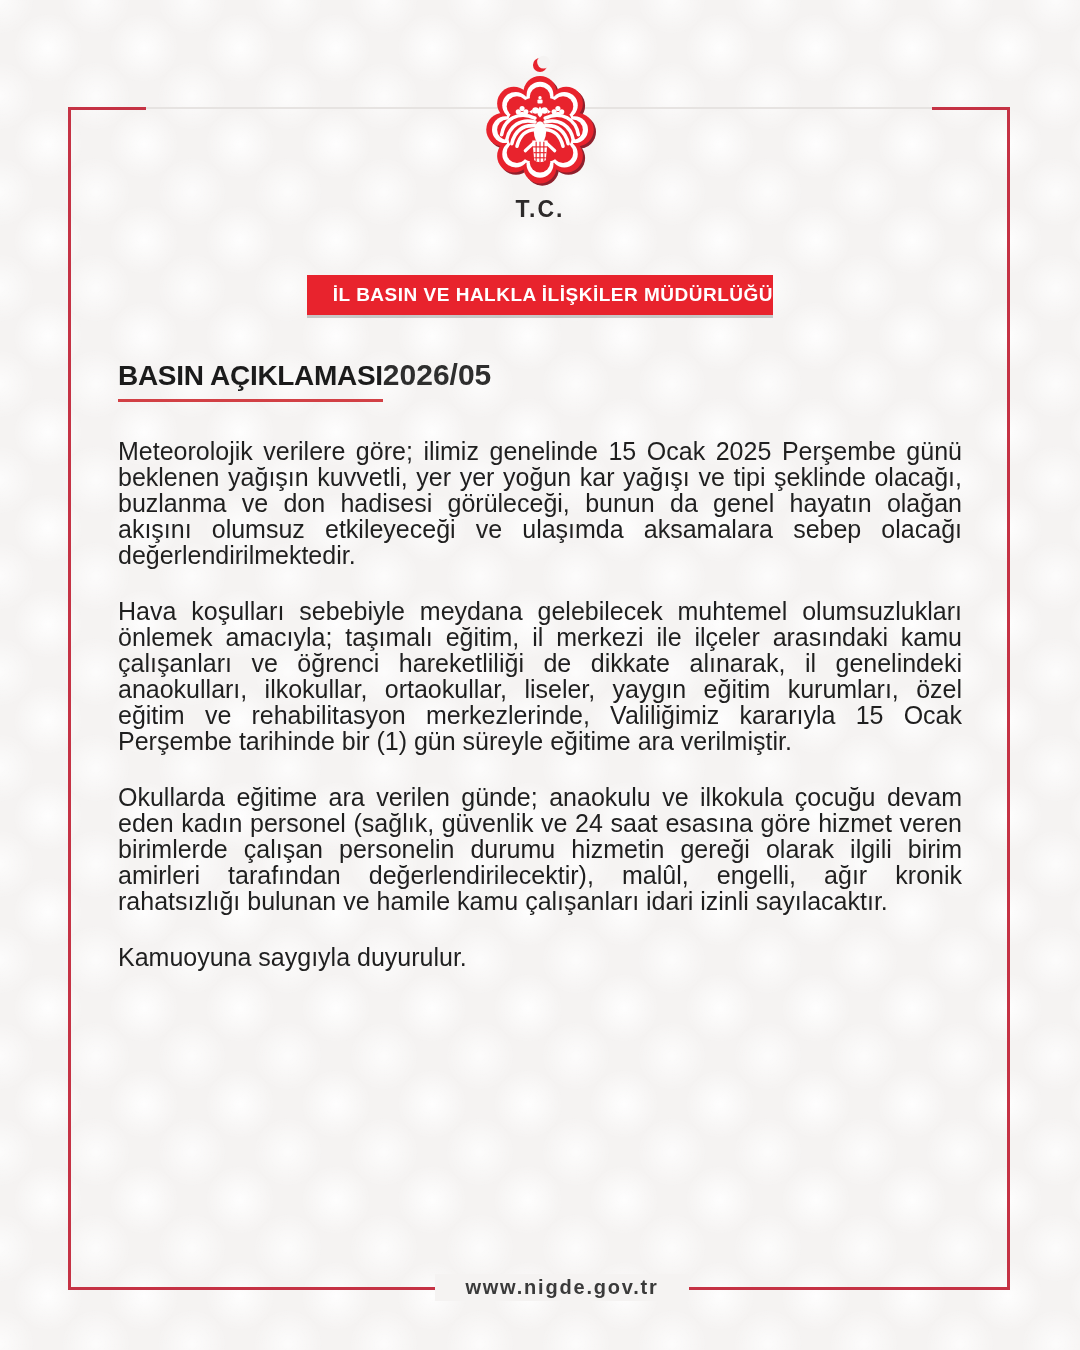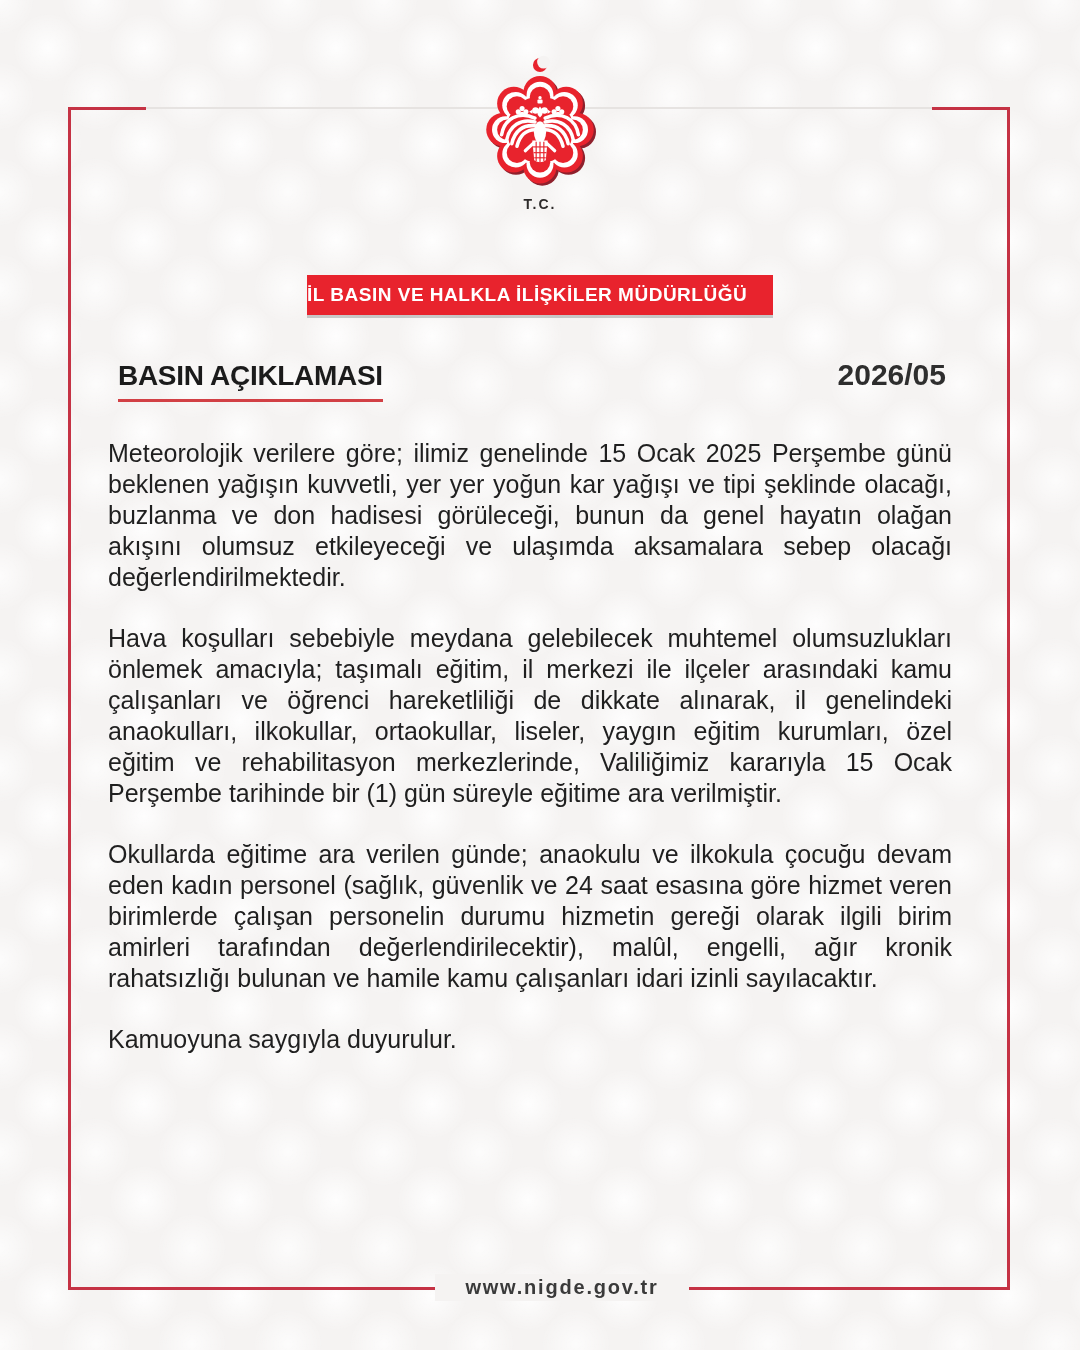--- a/index.html
+++ b/index.html
@@ -34,52 +34,53 @@
     position:absolute;left:74px;top:107px;width:932px;height:2px;
     background:#e6e3e1;
   }
   .frame-top-corner{position:absolute;top:107px;height:3px;width:78px;background:var(--frame-red);}
   .frame-top-corner.left{left:68px;}
   .frame-top-corner.right{left:932px;}
   
   .header{position:absolute;top:52px;left:0;right:0;text-align:center;z-index:3;}
   .emblem{display:block;margin:0 auto;width:128px;height:138px;}
   .org-prefix{
-    margin-top:6px;font-size:14px;font-weight:bold;letter-spacing:2px;color:#2d2a2a;
+    margin-top:6px;font-size:23px;font-weight:bold;letter-spacing:2px;color:#2d2a2a;
   }
   .org-name{
     margin-top:3px;font-size:20px;font-weight:bold;letter-spacing:2.5px;color:#2d2a2a;
   }
   
   .banner{
     position:absolute;top:275px;left:50%;transform:translateX(-50%);
     width:466px;height:40px;
     background:var(--brand-red);
     box-shadow:0 3px 0 rgba(60,60,60,.25);
-    display:flex;align-items:center;justify-content:flex-start;
+    display:flex;align-items:center;justify-content:flex-end;
     z-index:3;
+    padding-left:36px;
   }
   .banner span{
     color:var(--banner-text);font-size:19px;font-weight:bold;letter-spacing:.5px;white-space:nowrap;
   }
   
   .title-row{
-    position:absolute;top:360px;left:118px;right:134px;
-    display:flex;justify-content:space-between;align-items:flex-start;z-index:2;
+    position:absolute;top:360px;left:118px;right:140px;
+    display:flex;justify-content:flex-start;align-items:flex-start;z-index:2;
   }
   .doc-title{
     display:inline-block;
     font-size:28px;font-weight:800;letter-spacing:-.3px;color:#1b1b1b;
     padding-bottom:7px;border-bottom:3px solid var(--underline-red);
   }
   .doc-number{font-size:30px;font-weight:700;color:#2e2e2e;margin-top:-2px;}
   
   .body-text{
-    position:absolute;top:438px;left:108px;width:844px;z-index:2;
-    color:var(--body-text);font-size:25px;line-height:31px;text-align:justify;
+    position:absolute;top:438px;left:118px;width:844px;z-index:2;
+    color:var(--body-text);font-size:25px;line-height:26px;text-align:justify;
   }
   .body-text p{margin:0 0 30px 0;}
   .body-text p:last-child{text-align:left;}
   
   .footer{
     position:absolute;top:1274px;left:0;right:0;text-align:center;z-index:4;padding-left:44px;
   }
   .footer .site{
     display:inline-block;background:var(--background);padding:2px 30px;
     font-size:20px;font-weight:600;letter-spacing:1.8px;color:#3a3a3a;

